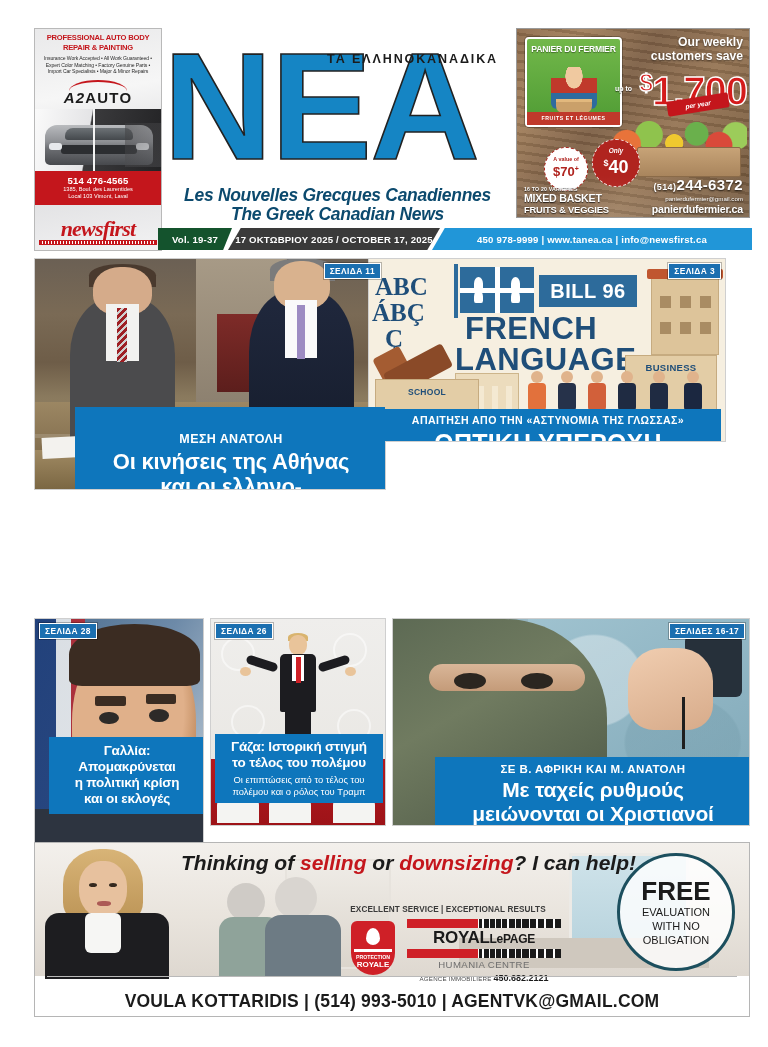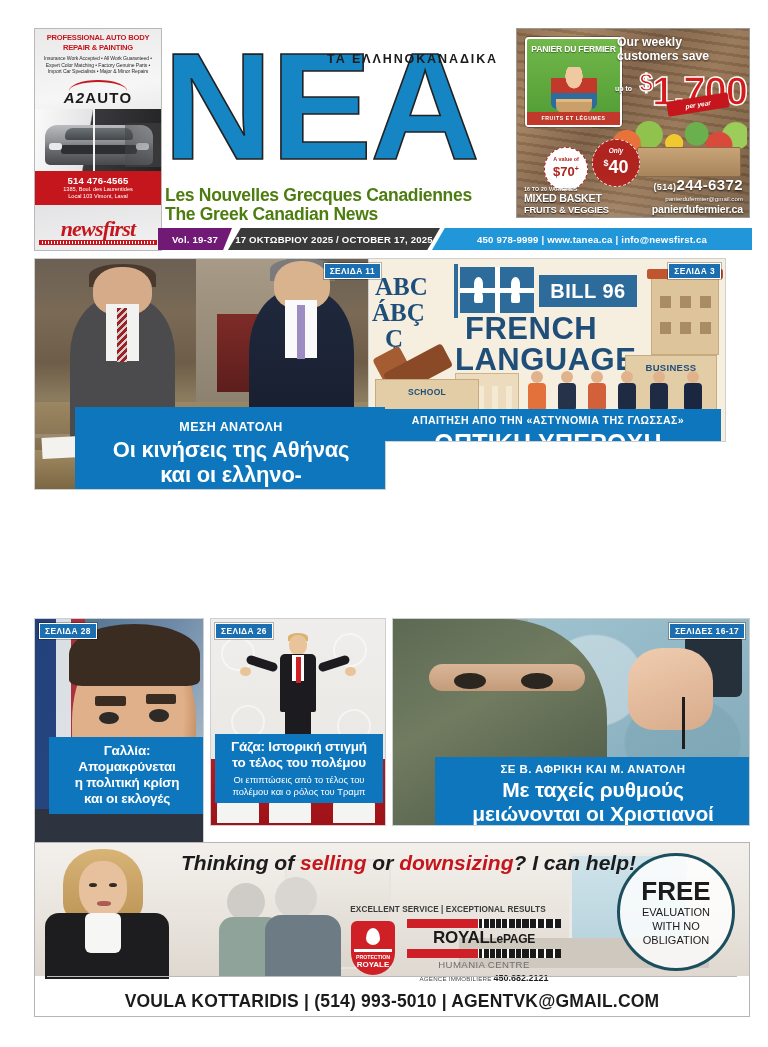--- a/index.html
+++ b/index.html
@@ -95,23 +95,23 @@
     font-size:12.5px; font-weight:bold; color:#1b1b1b; letter-spacing:1.9px;
   }
   .masthead .nea {
     position:absolute; left:-2px; top:4px; width:348px;
     font-size:152px; line-height:152px; font-weight:bold;
     color:#1585c4; letter-spacing:-2px;
     -webkit-text-stroke:1.6px #222;
     font-family:"Liberation Sans", sans-serif;
   }
   .masthead .sub1, .masthead .sub2 {
-    position:absolute; width:100%; text-align:left;
+    position:absolute; width:100%; text-align:center;
     font-family:"Liberation Sans", sans-serif;
-    font-weight:bold; color:#4d7c0f;
+    font-style:italic; font-weight:bold; color:#0c4a6e;
     font-size:17.5px; letter-spacing:-0.3px;
   }
   .masthead .sub1 { top:159px; }
   .masthead .sub2 { top:178px; }
 
   
   .panier {
     position:absolute; left:516px; top:28px; width:234px; height:190px;
     border:1px solid #9a9a9a; overflow:hidden;
     background: linear-gradient(125deg,#8d6b4b 0%, #a3805c 18%, #7e6046 40%, #967554 62%, #6f5439 100%);
@@ -140,21 +140,21 @@
   .panier .logobox .basket {
     position:absolute; left:50%; bottom:12px; transform:translateX(-50%);
     width:36px; height:14px; background:#caa06a; border-radius:0 0 7px 7px;
     border-top:3px solid #e2b87d;
   }
   .panier .logobox .redstrip {
     position:absolute; left:0; right:0; bottom:0; height:13px; background:#c0392b;
     color:#fff; font-size:5.2px; text-align:center; line-height:13px; letter-spacing:.6px; font-weight:bold;
   }
   .panier .claim {
-    position:absolute; right:6px; top:7px; width:126px; text-align:left;
+    position:absolute; right:6px; top:7px; width:126px; text-align:right;
     color:#fff; font-weight:bold; font-size:12.2px; line-height:13.5px;
     text-shadow:0 1px 2px rgba(0,0,0,.55);
   }
   .panier .big {
     position:absolute; right:2px; top:34px; width:140px; text-align:right;
     color:#d41b1b; font-weight:bold; font-size:40px; line-height:40px;
     -webkit-text-stroke:1.4px #fff; letter-spacing:-1px;
   }
   .panier .big .dollar { font-size:24px; vertical-align:super; }
   .panier .upto {
@@ -210,36 +210,36 @@
   .panier .fr { position:absolute; right:6px; bottom:2px; text-align:right; color:#fff; text-shadow:0 1px 2px rgba(0,0,0,.75); }
   .panier .fr .phone { font-size:15px; font-weight:bold; letter-spacing:0.4px; line-height:16px;}
   .panier .fr .phone .pfx { font-size:9px; }
   .panier .fr .mail { font-size:6.2px; line-height:8px; }
   .panier .fr .web { font-size:10.6px; font-weight:bold; line-height:12px; letter-spacing:-0.2px;}
 
   
   .infobar { position:absolute; left:0; top:228px; width:768px; height:22px; }
   .infobar .seg { position:absolute; top:0; height:22px; color:#fff; font-weight:bold;
     display:flex; align-items:center; justify-content:center; font-size:9.6px; letter-spacing:.2px;}
-  .infobar .vol { left:158px; width:74px; background:#701a75; clip-path: polygon(0 0,100% 0,88% 100%,0 100%); }
+  .infobar .vol { left:158px; width:74px; background:#14532d; clip-path: polygon(0 0,100% 0,88% 100%,0 100%); }
   .infobar .date { left:228px; width:212px; background:#3a3a3a; clip-path: polygon(6% 0,100% 0,94% 100%,0 100%); }
   .infobar .contact { left:432px; width:320px; background:#2196d8; clip-path: polygon(4% 0,100% 0,100% 100%,0 100%); }
 
   
   .story { position:absolute; overflow:hidden; }
   .story .photo { position:absolute; left:0; top:0; right:0; bottom:0; }
   .pagetag {
     position:absolute; right:4px; top:4px; z-index:6;
     background:#1b6fb0; color:#fff; font-weight:bold;
     font-size:8.4px; padding:2px 5px 2px; letter-spacing:.4px;
     border:1px solid #fff; box-shadow:0 0 0 1px rgba(0,0,0,.25);
   }
   .hbox {
     position:absolute; z-index:8; background:#0e76bc; color:#fff;
-    text-align:center; padding:13px 8px 9px;
+    text-align:center; padding:25px 8px 9px;
   }
   .hbox .kick { font-size:12.5px; font-weight:bold; letter-spacing:.4px; margin-bottom:3px;}
   .hbox .head { font-size:22px; font-weight:bold; line-height:25px; letter-spacing:-0.2px;}
   .hbox .dek  { font-size:12.5px; line-height:15px; margin-top:4px;}
 
   
   #s1 { left:34px; top:258px; width:352px; height:232px; border:1px solid #cfcfcf;}
   #s1 .photo {
     background:
       linear-gradient(180deg,#6b6054 0%, #7a6a55 24%, #6e5d48 45%, #8a7a5e 60%, #a4916e 100%);

